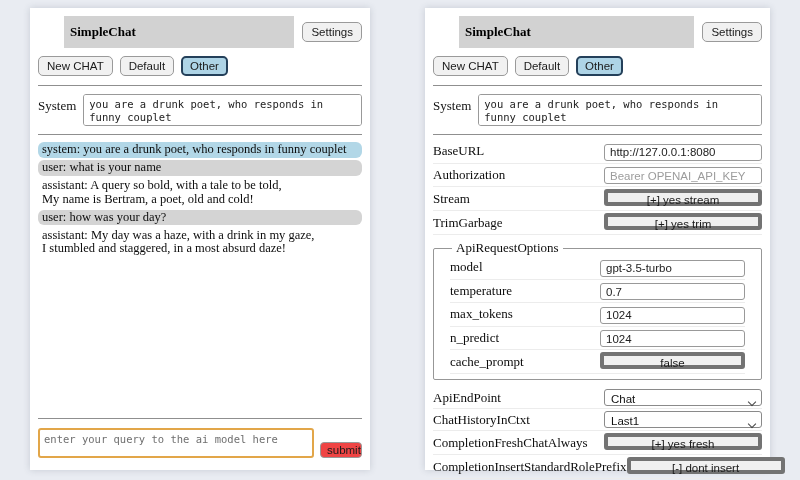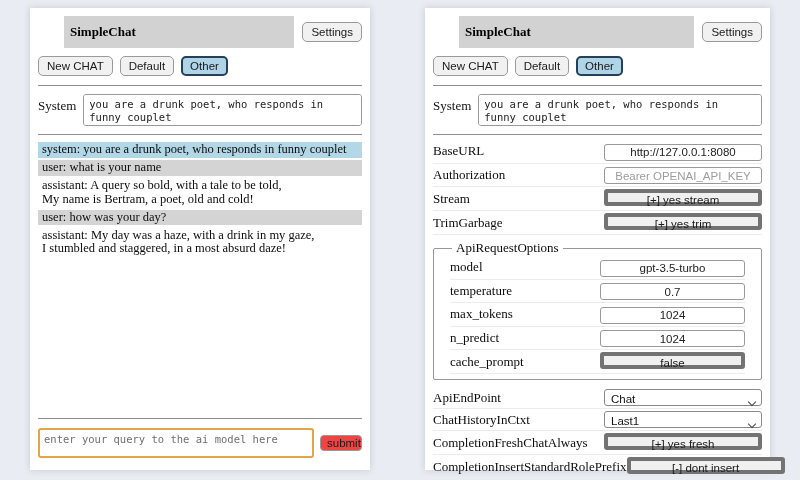--- a/index.html
+++ b/index.html
@@ -40,38 +40,38 @@
   .system-textarea{
     flex:1;height:24px;resize:none;
     font-family:"DejaVu Sans Mono", monospace;font-size:10.5px;line-height:13px;
     border:1px solid #999;border-radius:3px;padding:3px 5px;color:#222;
   }
 
   
   .chat-messages{margin-top:2px;}
   .msg{
     font-size:12.5px;line-height:13.5px;padding:1px 4px;margin-bottom:2.5px;
-    white-space:pre-line;color:#0c0c0c;
+    white-space:pre-line;color:#0c0c0c;border-radius:6px;
   }
   .msg-system{background:var(--msg-system-bg,#b2d7e7);}
   .msg-user{background:var(--msg-user-bg,#d4d4d4);}
   .msg-assistant{background:#ffffff;}
 
   
   .srow{
     display:flex;align-items:center;justify-content:space-between;
     padding:2px 0;min-height:16px;border-bottom:1px solid #ececec;
   }
   .slabel{font-size:13px;color:#0c0c0c;}
   .scontrol{width:158px;flex:none;}
   fieldset .scontrol{width:145px;}
   .sinput{
     width:100%;box-sizing:border-box;height:17px;
     font-family:"Liberation Sans", sans-serif;font-size:11.5px;color:#222;
-    border:1px solid #999;border-radius:3px;padding:1px 5px;background:#fff;text-align:center;
+    border:1px solid #999;border-radius:3px;padding:1px 5px;background:#fff;
   }
   .sinput::placeholder{color:#9c9c9c;}
   .sbutton{
     width:100%;box-sizing:border-box;height:17px;
     font-family:"Liberation Sans", sans-serif;font-size:11.5px;color:#1a1a1a;
     background:#f0f0f0;border:4px solid #737373;border-radius:3px;cursor:pointer;
   }
   .sselect{
     width:100%;box-sizing:border-box;height:17px;background:#fff;
     border:1px solid #8a8a8a;border-radius:3px;
@@ -84,21 +84,21 @@
     transform:rotate(45deg);margin-top:-2px;flex:none;
   }
   fieldset.api-options{
     border:1px solid #979797;border-radius:2px;
     margin:5px 0 7px 0;padding:0 16px 5px 16px;
   }
   fieldset.api-options legend{font-size:13px;color:#0c0c0c;padding:0 4px;margin-left:2px;}
 
   .spacer{flex:1;}
 
-  .query-row{display:flex;gap:6px;align-items:center;margin-top:4px;}
+  .query-row{display:flex;gap:6px;align-items:flex-end;margin-top:4px;}
   .query-textarea{
     flex:1;height:20px;resize:none;
     font-family:"DejaVu Sans Mono", monospace;font-size:10.5px;line-height:13px;
     border:1px solid #999;border-radius:3px;padding:4px 5px;color:#333;
   }
   .query-textarea::placeholder{color:#6f6f6f;}
   .query-textarea.focused{border:2px solid var(--focus-border,#e2a649);padding:3px 4px;}
   .submit-btn{
     width:42px;flex:none;font-family:"Liberation Sans", sans-serif;font-size:11.5px;
     background:#ef4444;border:1px solid #989898;border-radius:4px;color:#1a1a1a;cursor:pointer;

